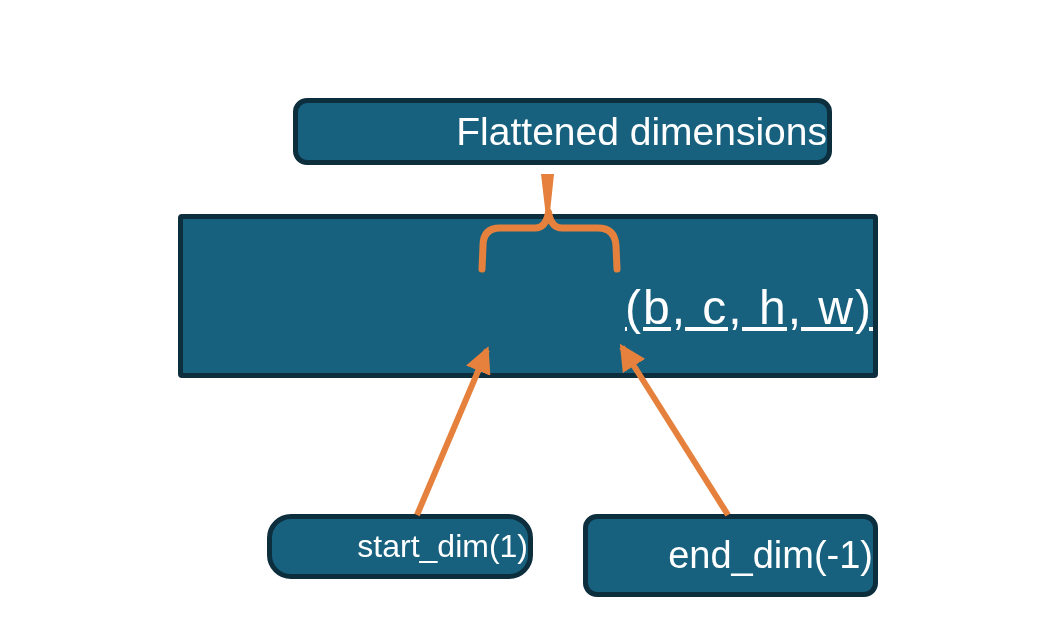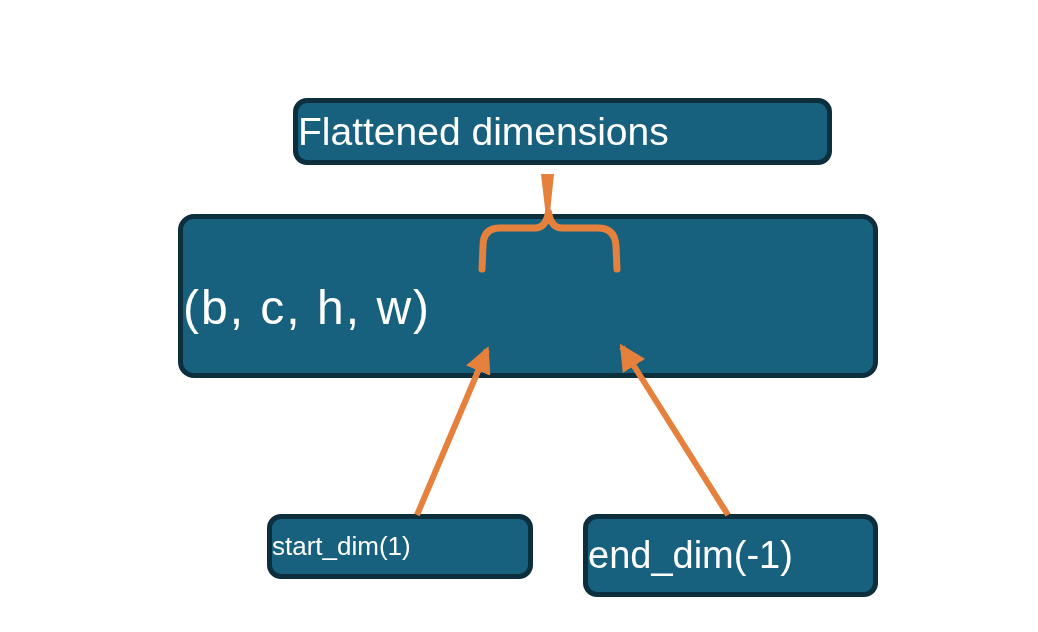--- a/index.html
+++ b/index.html
@@ -23,42 +23,43 @@
     font-family: "Liberation Sans", sans-serif;
   }
   .node {
     position: absolute;
     box-sizing: border-box;
     background: var(--node-fill);
     border: 5px solid var(--node-border);
     color: var(--text);
     display: flex;
     align-items: center;
-    justify-content: flex-start;
+    justify-content: flex-end;
     text-align: center;
   }
   .node-flattened {
     left: 293px; top: 98px;
     width: 539px; height: 67px;
     border-radius: 14px;
     font-size: 39px;
   }
   .node-tensor {
     left: 178px; top: 214px;
     width: 700px; height: 164px;
-    border-radius: 16px;
+    border-radius: 4px;
     font-size: 48px;
     padding-top: 22px;
     letter-spacing: 2px;
+    text-decoration: underline;
   }
   .node-start-dim {
     left: 267px; top: 514px;
     width: 266px; height: 65px;
-    border-radius: 14px;
-    font-size: 26px;
+    border-radius: 24px;
+    font-size: 32px;
   }
   .node-end-dim {
     left: 583px; top: 514px;
     width: 295px; height: 83px;
     border-radius: 14px;
     font-size: 38px;
   }
   .connector-layer {
     position: absolute;
     left: 0; top: 0;

